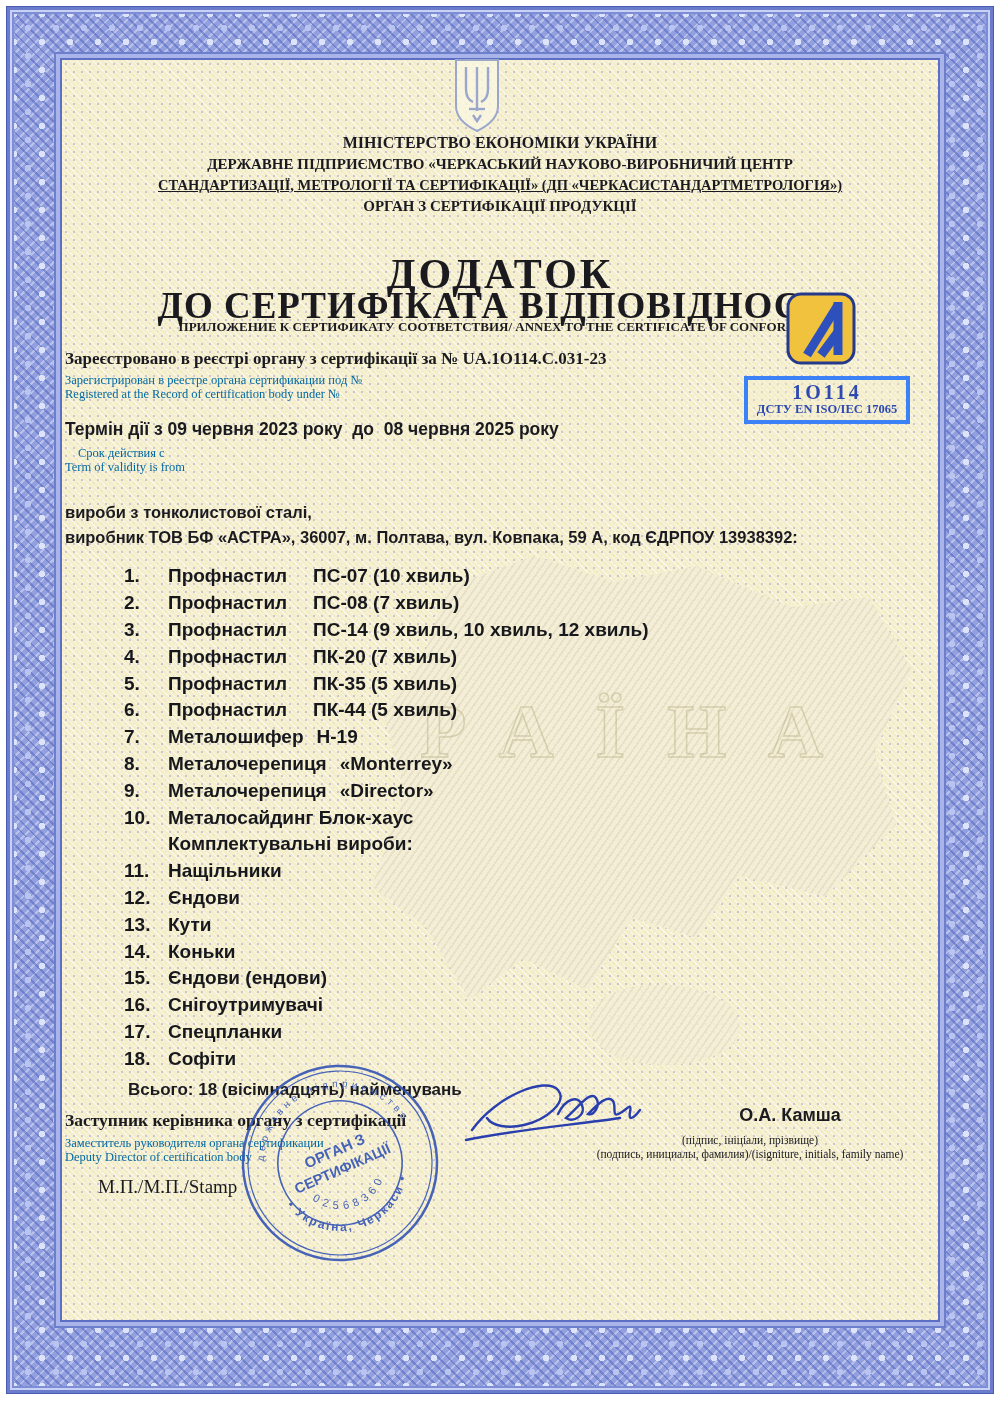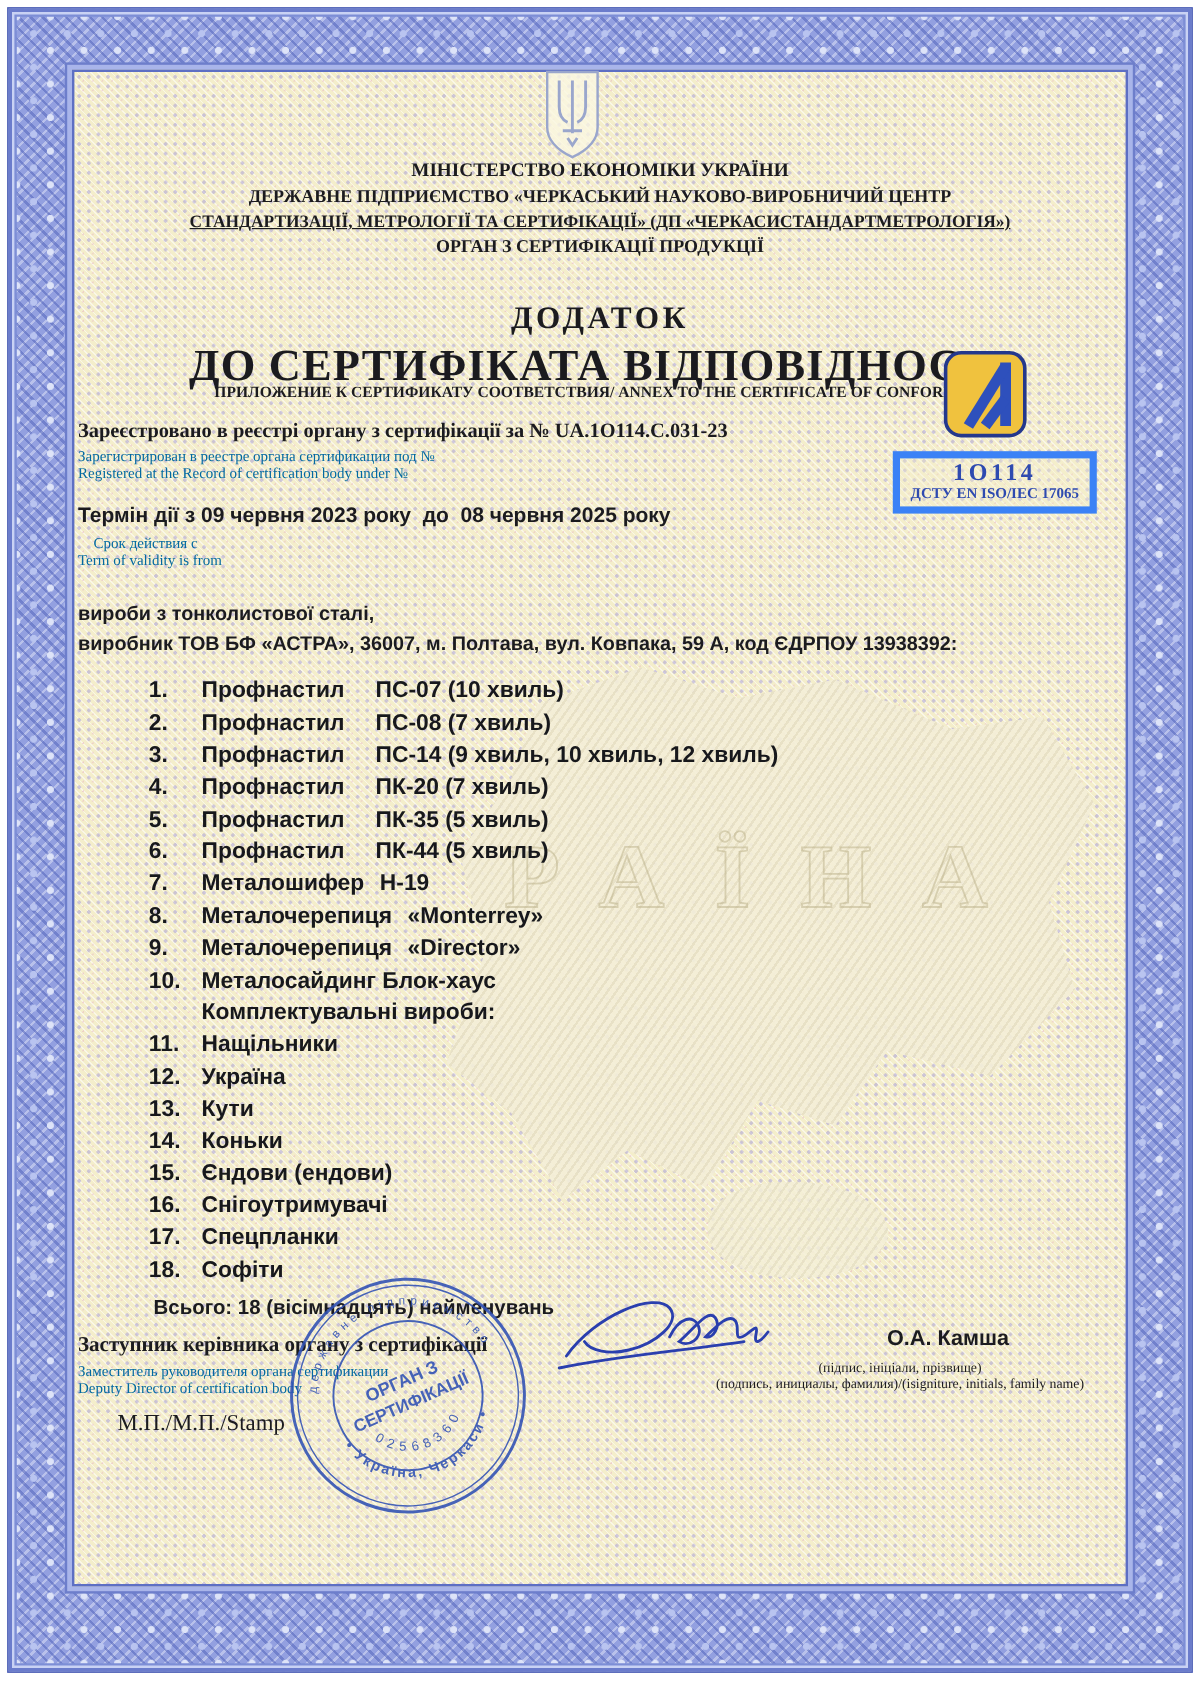--- a/index.html
+++ b/index.html
@@ -42,21 +42,21 @@
     color:transparent;-webkit-text-stroke:1.5px rgba(185,175,135,.5);}
 
   .abs{position:absolute;z-index:2;}
   .ctr{left:60px;right:60px;text-align:center;}
 
   .hdr1{top:134px;font-weight:bold;font-size:16px;}
   .hdr2{top:156px;font-weight:bold;font-size:15px;}
   .hdr3{top:177px;font-weight:bold;font-size:14.5px;text-decoration:underline;}
   .hdr4{top:198px;font-weight:bold;font-size:15px;}
 
-  .title1{top:250px;font-weight:bold;font-size:26px;letter-spacing:3px;}
+  .title1{top:250px;font-weight:bold;font-size:42px;letter-spacing:3px;}
   .title2{top:284px;font-weight:bold;font-size:37px;letter-spacing:1px;}
   .subtitle{top:319px;font-weight:bold;font-size:13px;}
 
   .reg-ua{left:65px;top:349px;font-weight:bold;font-size:17px;}
   .small-note{font-size:12.5px;color:#0369a1;}
   .reg-ru{left:65px;top:373px;}
   .reg-en{left:65px;top:387px;}
 
   .sans{font-family:"Liberation Sans",sans-serif;}
   .val-ua{left:65px;top:419px;font-weight:bold;font-size:17.5px;white-space:pre;}
@@ -80,21 +80,21 @@
   .role-en{left:65px;top:1150px;}
 
   .sig-name{left:690px;top:1105px;width:200px;text-align:center;
     font-family:"Liberation Sans",sans-serif;font-weight:bold;font-size:18px;}
   .sig-cap{left:535px;top:1133px;width:430px;text-align:center;font-size:11.5px;line-height:14px;}
 
   .mp{left:98px;top:1176px;font-size:19px;}
 
   
   .mark-square{left:786px;top:292px;width:70px;height:73px;}
-  .mark-codebox{left:744px;top:376px;width:158px;height:40px;border:6px solid #3b82f6;
+  .mark-codebox{left:744px;top:376px;width:158px;height:40px;border:4px solid #3b82f6;
     color:#2e4ab0;text-align:center;z-index:2;background:rgba(244,238,203,.35);}
   .mark-code{font-weight:bold;font-size:20px;letter-spacing:3px;line-height:22px;margin-top:1px;}
   .mark-std{font-weight:bold;font-size:12.5px;line-height:13px;}
 
   .coa{left:451px;top:57px;}
   .sig-svg{left:462px;top:1068px;z-index:3;}
   .stamp{left:237px;top:1060px;z-index:3;opacity:.88;}
 </style>
 </head>
 <body>
@@ -208,21 +208,21 @@
         <span class="li-name">Комплектувальні вироби:</span>
         <span class="li-spec"></span>
       </div>
     <div class="li">
         <span class="li-num">11.</span>
         <span class="li-name">Нащільники</span>
         <span class="li-spec"></span>
       </div>
     <div class="li">
         <span class="li-num">12.</span>
-        <span class="li-name">Україна</span>
+        <span class="li-name">Єндови</span>
         <span class="li-spec"></span>
       </div>
     <div class="li">
         <span class="li-num">13.</span>
         <span class="li-name">Кути</span>
         <span class="li-spec"></span>
       </div>
     <div class="li">
         <span class="li-num">14.</span>
         <span class="li-name">Коньки</span>

